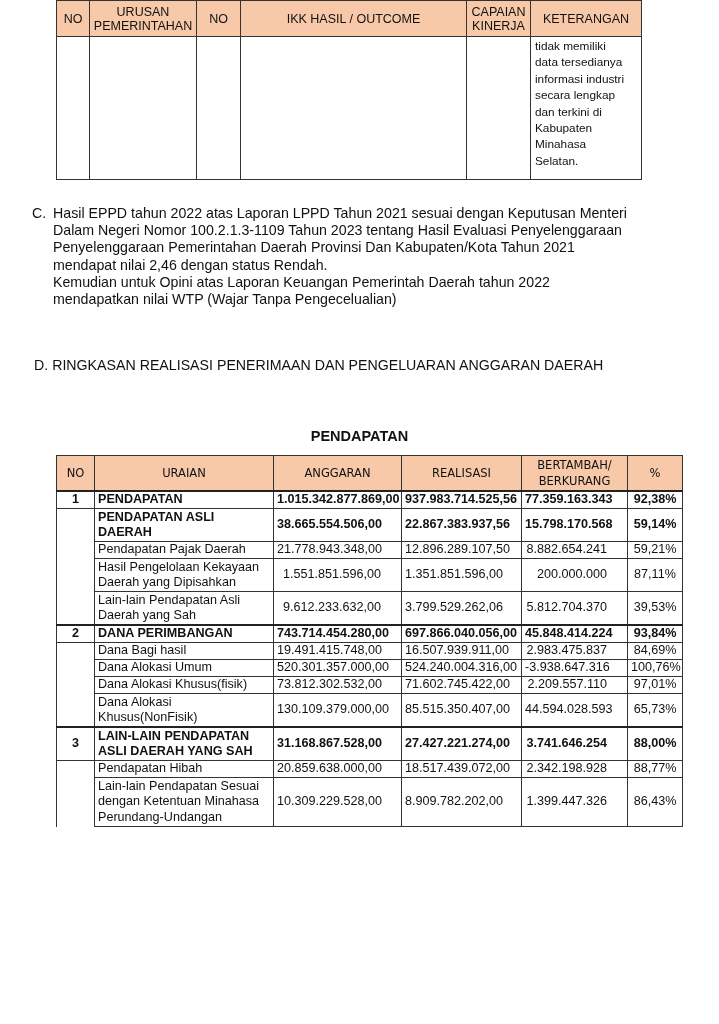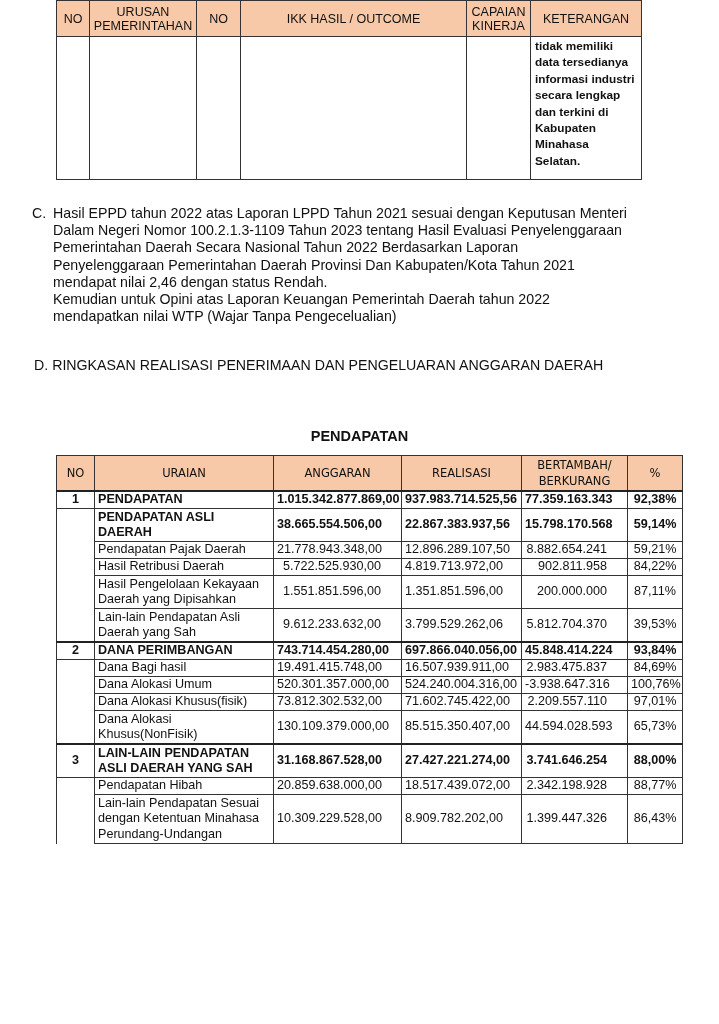--- a/index.html
+++ b/index.html
@@ -5,21 +5,21 @@
   html, body { margin: 0; padding: 0; background: #ffffff; }
   body { width: 719px; height: 1024px; position: relative; overflow: hidden;
          font-family: "Liberation Sans", sans-serif; color: #111; }
   table { border-collapse: collapse; position: absolute; table-layout: fixed; }
   td, th { border: 1px solid #333; padding: 0 3px; vertical-align: middle; }
   th { background: #f8c9a8; font-weight: normal; text-align: center; }
 
   
   #t1 { left: 56px; top: 0px; width: 585px; font-size: 12px; }
   #t1 th { height: 35px; line-height: 14px; font-size: 12.5px; }
-  #t1 td { height: 140px; vertical-align: top; font-weight: bold; }
+  #t1 td { height: 140px; vertical-align: top; }
   #t1 .ket { font-size: 11.8px; line-height: 16.4px; padding: 1px 4px 1px 4px; }
 
   
   .para-c { position: absolute; left: 32px; top: 205px; width: 660px; font-size: 14.2px; line-height: 17.2px; }
   .para-c .label { position: absolute; left: 0; top: 0; }
   .para-c .body { margin-left: 21px; }
 
   .heading-d { position: absolute; left: 34px; top: 357px; font-size: 14.2px; }
   .tbl-title { position: absolute; left: 0; width: 719px; top: 428px; text-align: center;
                font-weight: bold; font-size: 14.5px; }
@@ -88,21 +88,20 @@
       </td>
     </tr>
   </tbody>
 </table>
 
 <div class="para-c">
   <span class="label">C.</span>
   <div class="body">
     <div>Hasil EPPD tahun 2022 atas Laporan LPPD Tahun 2021 sesuai dengan Keputusan Menteri</div>
     <div>Dalam Negeri Nomor 100.2.1.3-1109 Tahun 2023 tentang Hasil Evaluasi Penyelenggaraan</div>
-    <div>Pemerintahan Daerah Secara Nasional Tahun 2022 Berdasarkan Laporan</div>
     <div>Penyelenggaraan Pemerintahan Daerah Provinsi Dan Kabupaten/Kota Tahun 2021</div>
     <div>mendapat nilai 2,46 dengan status Rendah.</div>
     <div>Kemudian untuk Opini atas Laporan Keuangan Pemerintah Daerah tahun 2022</div>
     <div>mendapatkan nilai WTP (Wajar Tanpa Pengecelualian)</div>
   </div>
 </div>
 
 <div class="heading-d">D. RINGKASAN REALISASI PENERIMAAN DAN PENGELUARAN ANGGARAN DAERAH</div>
 
 <div class="tbl-title">PENDAPATAN</div>
@@ -147,28 +146,20 @@
         <td class="pct">59,14%</td>
       </tr>
       <tr class="h1">
         <td class="no no-empty"></td>
         <td>Pendapatan Pajak Daerah</td>
         <td class="num">21.778.943.348,00</td>
         <td class="num">12.896.289.107,50</td>
         <td class="num">8.882.654.241</td>
         <td class="pct">59,21%</td>
       </tr>
-      <tr class="h1">
-        <td class="no no-empty"></td>
-        <td>Hasil Retribusi Daerah</td>
-        <td class="num">5.722.525.930,00</td>
-        <td class="num">4.819.713.972,00</td>
-        <td class="num">902.811.958</td>
-        <td class="pct">84,22%</td>
-      </tr>
       <tr class="h2">
         <td class="no no-empty"></td>
         <td>Hasil Pengelolaan Kekayaan Daerah yang Dipisahkan</td>
         <td class="num">1.551.851.596,00</td>
         <td class="num">1.351.851.596,00</td>
         <td class="num">200.000.000</td>
         <td class="pct">87,11%</td>
       </tr>
       <tr class="h2">
         <td class="no no-empty"></td>

